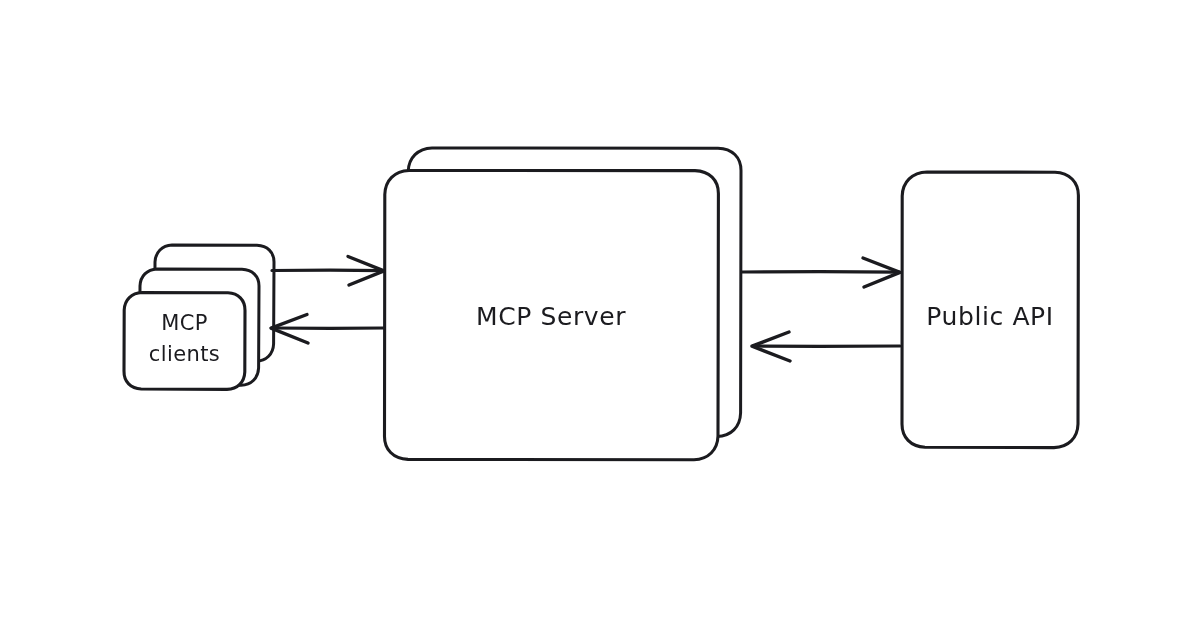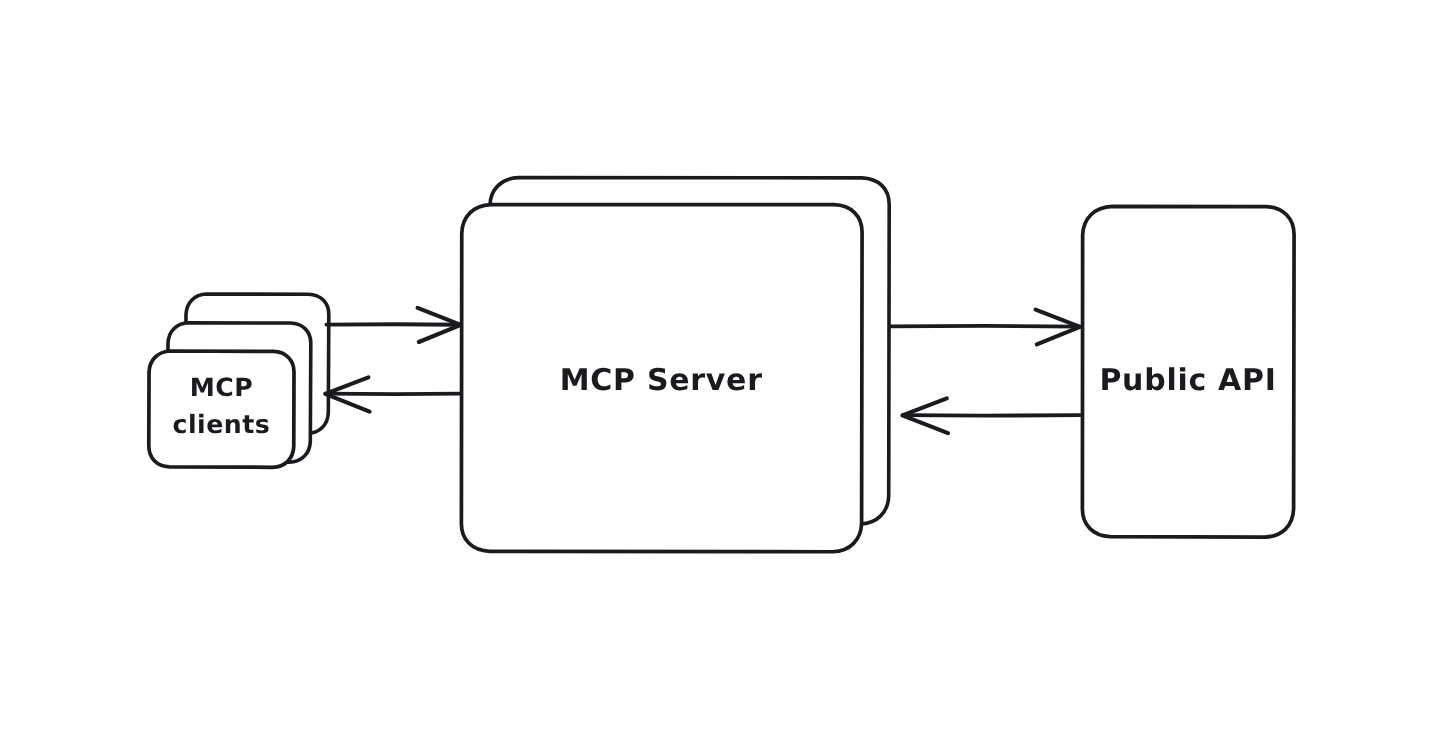--- a/index.html
+++ b/index.html
@@ -7,21 +7,20 @@
     padding: 0;
     background: #ffffff;
   }
   #canvas-root {
     position: relative;
     width: 1200px;
     height: 484px;
     background: #ffffff;
     overflow: hidden;
     font-family: "DejaVu Sans", sans-serif;
-    font-weight: bold;
   }
   #diagram-svg {
     position: absolute;
     top: 0;
     left: 0;
     width: 1200px;
     height: 630px;
     display: block;
   }
   .node-label {

